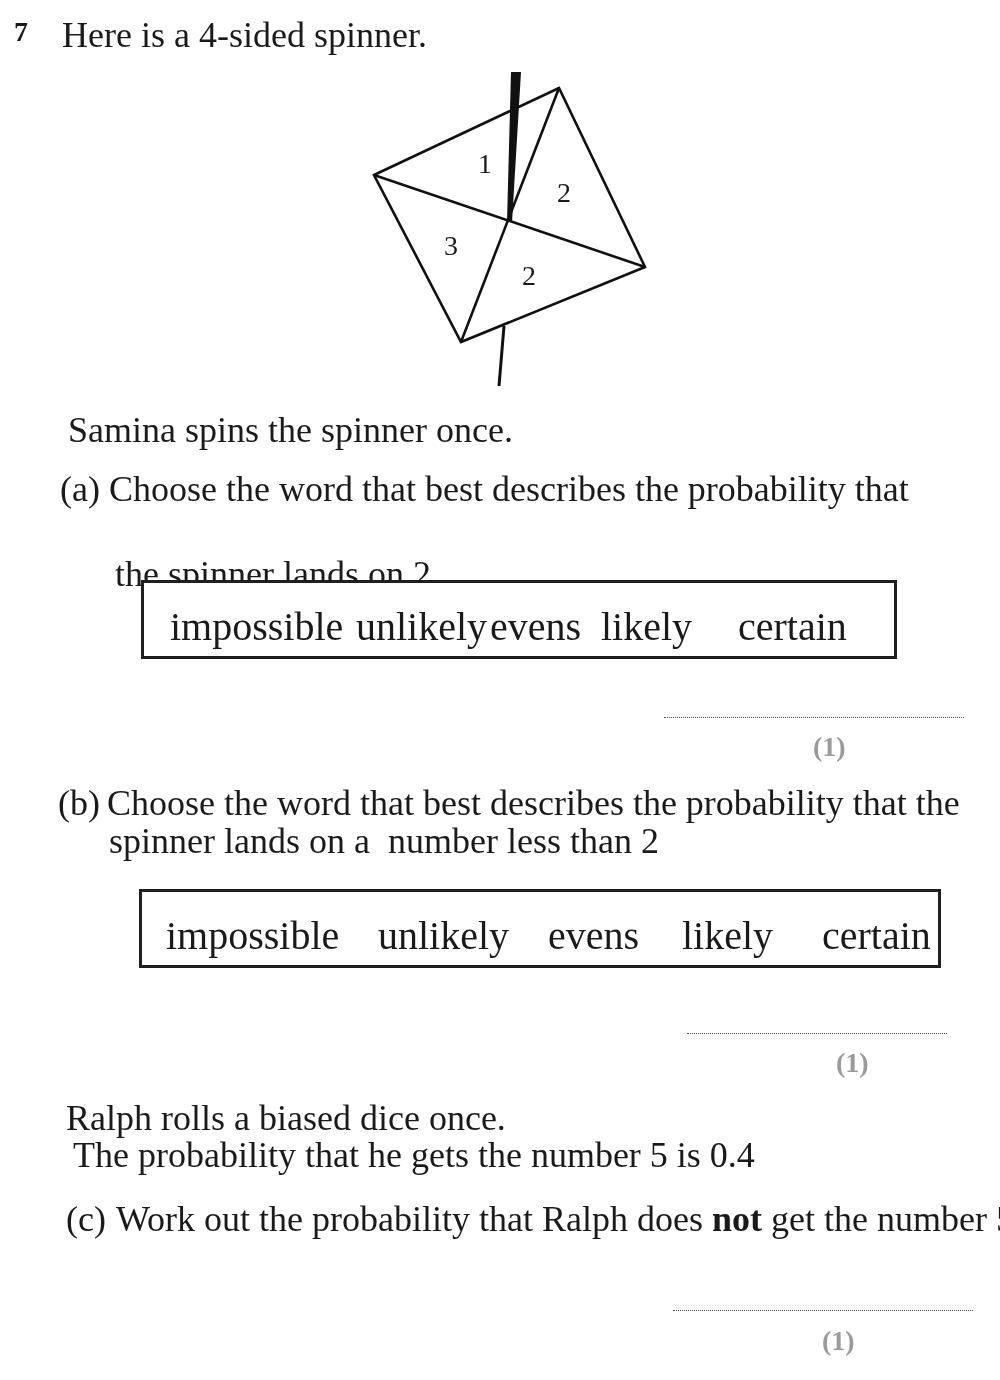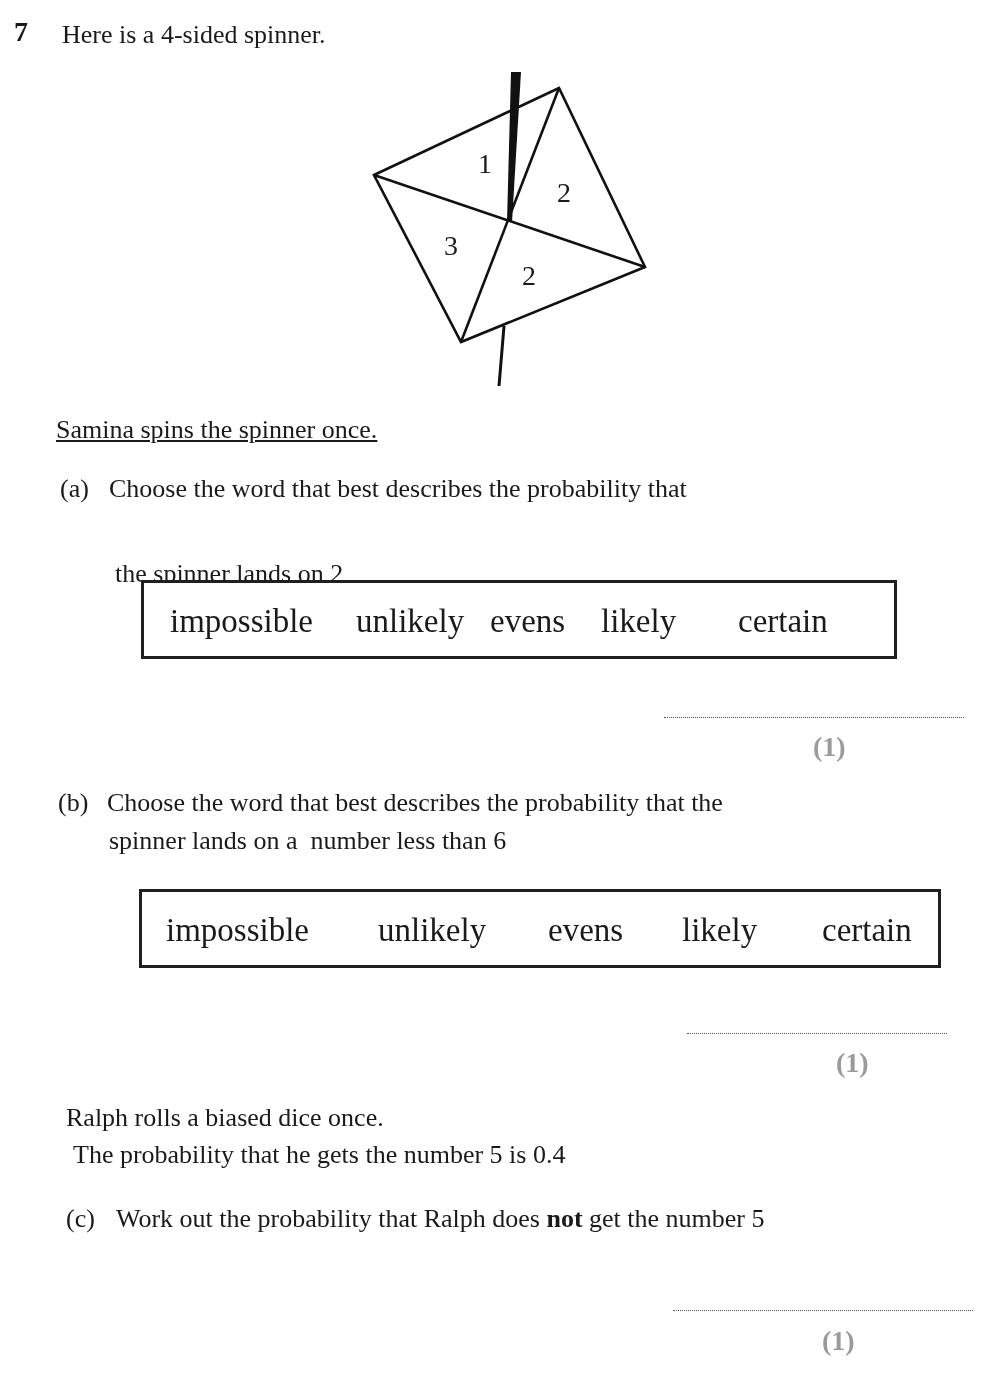--- a/index.html
+++ b/index.html
@@ -3,27 +3,27 @@
   <meta charset="utf-8">
   <style>
     html, body { margin: 0; padding: 0; background: #ffffff; }
     body {
       width: 1000px; height: 1380px; position: relative; overflow: hidden;
       font-family: "Liberation Serif", "DejaVu Serif", serif;
       color: #1a1a1a;
     }
     .abs { position: absolute; white-space: nowrap; }
     .qnum { left: 14px; top: 16px; font-size: 28px; font-weight: bold; }
-    .txt { font-size: 26px; line-height: 34px; }
+    .txt { font-size: 36px; line-height: 34px; }
     .spinner { left: 360px; top: 60px; width: 300px; height: 330px; }
     .wordbox {
       position: absolute; border: 3px solid #1f1f1f; box-sizing: border-box;
       background: #fff;
     }
-    .word { position: absolute; font-size: 33px; top: 20px; }
+    .word { position: absolute; font-size: 40px; top: 20px; }
     .ansline {
       position: absolute; height: 0; border-top: 1.5px dotted #555;
     }
     .marks { font-size: 28px; font-weight: bold; color: #9a9a9a; }
     b { font-weight: bold; margin-top: 40px; }
   </style>
 </head>
 <body>
 
 <div class="abs qnum">7</div>
@@ -42,40 +42,40 @@
     <polygon points="511,72 521,72 512,222 507,222" fill="#111"></polygon>
 
     <line x1="504" y1="326" x2="499" y2="386" stroke="#111" stroke-width="3"></line>
   </svg>
   <span class="abs" style="left:118px; top:88px; font-size:28px;">1</span>
   <span class="abs" style="left:197px; top:117px; font-size:28px;">2</span>
   <span class="abs" style="left:84px; top:170px; font-size:28px;">3</span>
   <span class="abs" style="left:162px; top:200px; font-size:28px;">2</span>
 </div>
 
-<div class="abs txt" style="left:56px; top:413px;text-decoration:underline;">Samina spins the spinner once.</div>
+<div class="abs txt" style="left:68px; top:413px;">Samina spins the spinner once.</div>
 
 <div class="abs txt" style="left:60px; top:472px;">(a)</div>
 <div class="abs txt" style="left:109px; top:472px;">Choose the word that best describes the probability that</div>
 <div class="abs txt" style="left:115px; top:521px;margin-top:36px;">the spinner lands on 2</div>
 
 <div class="wordbox" style="left:141px; top:580px; width:756px; height:79px;">
   <span class="word" style="left:26px;">impossible</span>
   <span class="word" style="left:212px;">unlikely</span>
   <span class="word" style="left:346px;">evens</span>
   <span class="word" style="left:457px;">likely</span>
   <span class="word" style="left:594px;">certain</span>
 </div>
 
 <div class="ansline" style="left:664px; top:717px; width:300px;"></div>
 <div class="abs marks" style="left:813px; top:731px;">(1)</div>
 
 <div class="abs txt" style="left:58px; top:786px;">(b)</div>
 <div class="abs txt" style="left:107px; top:786px;">Choose the word that best describes the probability that the</div>
-<div class="abs txt" style="left:109px; top:824px; white-space:pre;">spinner lands on a  number less than 6</div>
+<div class="abs txt" style="left:109px; top:824px; white-space:pre;">spinner lands on a  number less than 2</div>
 
 <div class="wordbox" style="left:139px; top:889px; width:802px; height:79px;">
   <span class="word" style="left:24px;">impossible</span>
   <span class="word" style="left:236px;">unlikely</span>
   <span class="word" style="left:406px;">evens</span>
   <span class="word" style="left:540px;">likely</span>
   <span class="word" style="left:680px;">certain</span>
 </div>
 
 <div class="ansline" style="left:687px; top:1033px; width:260px;"></div>

